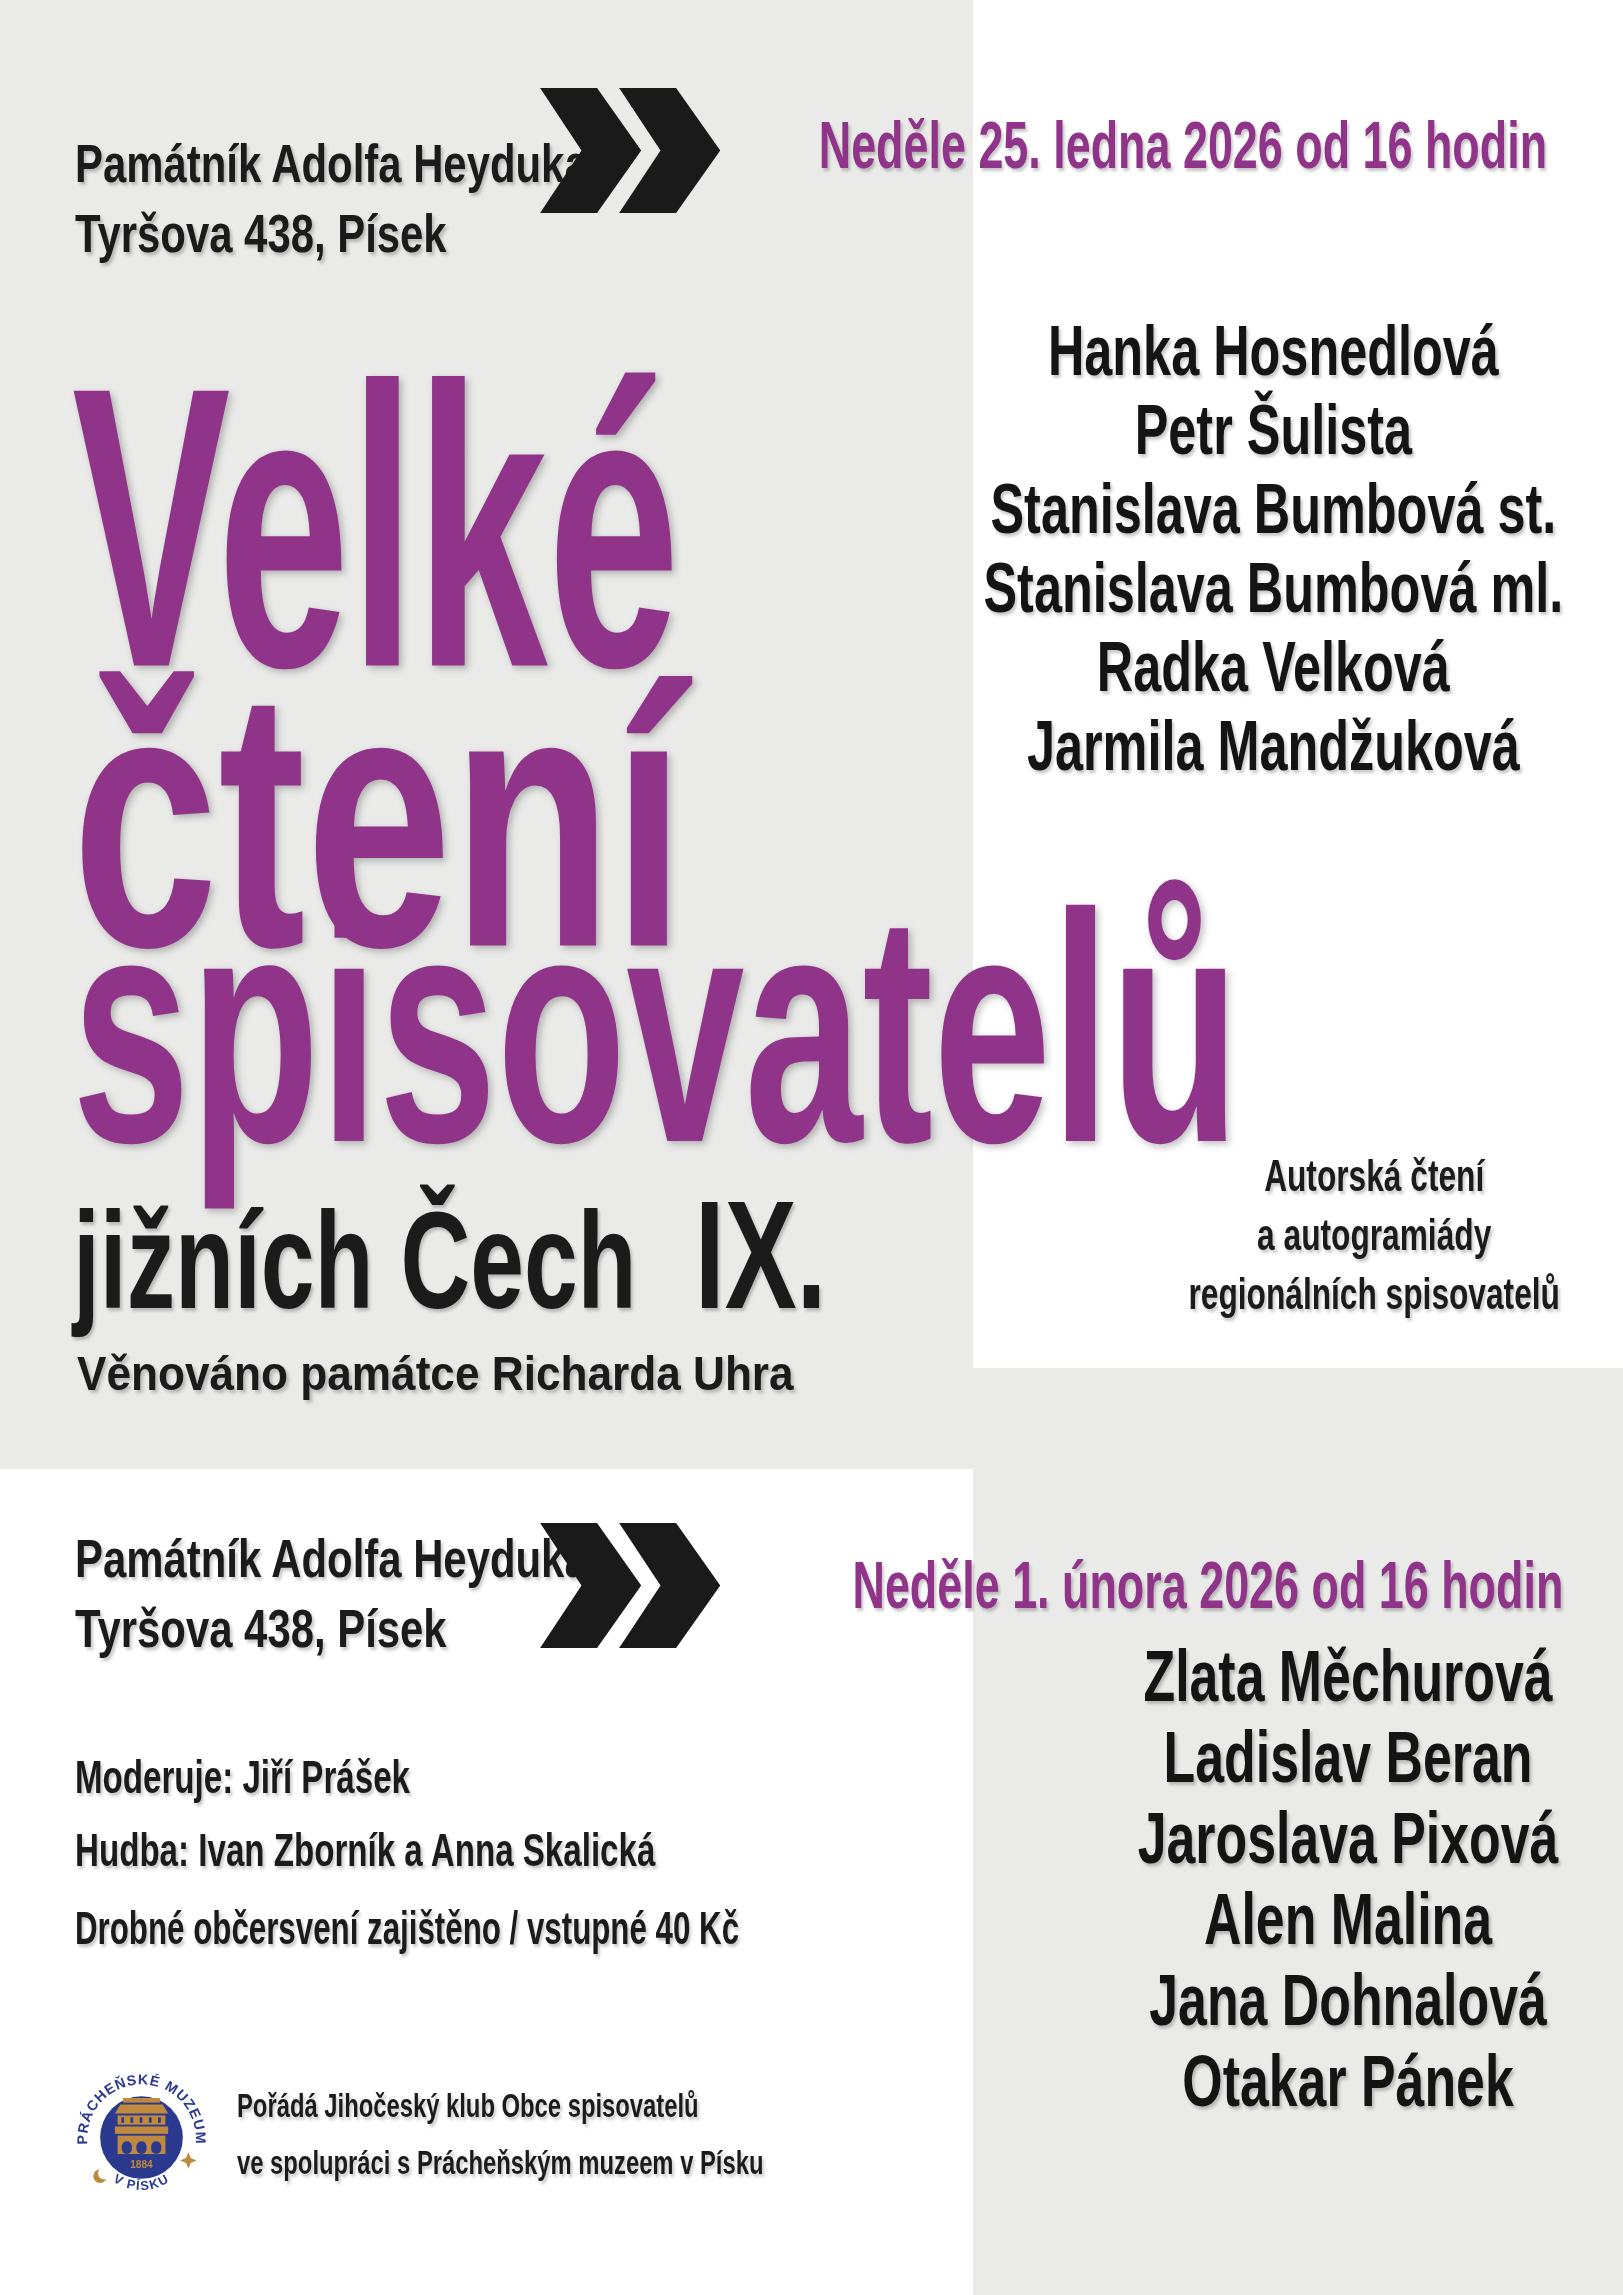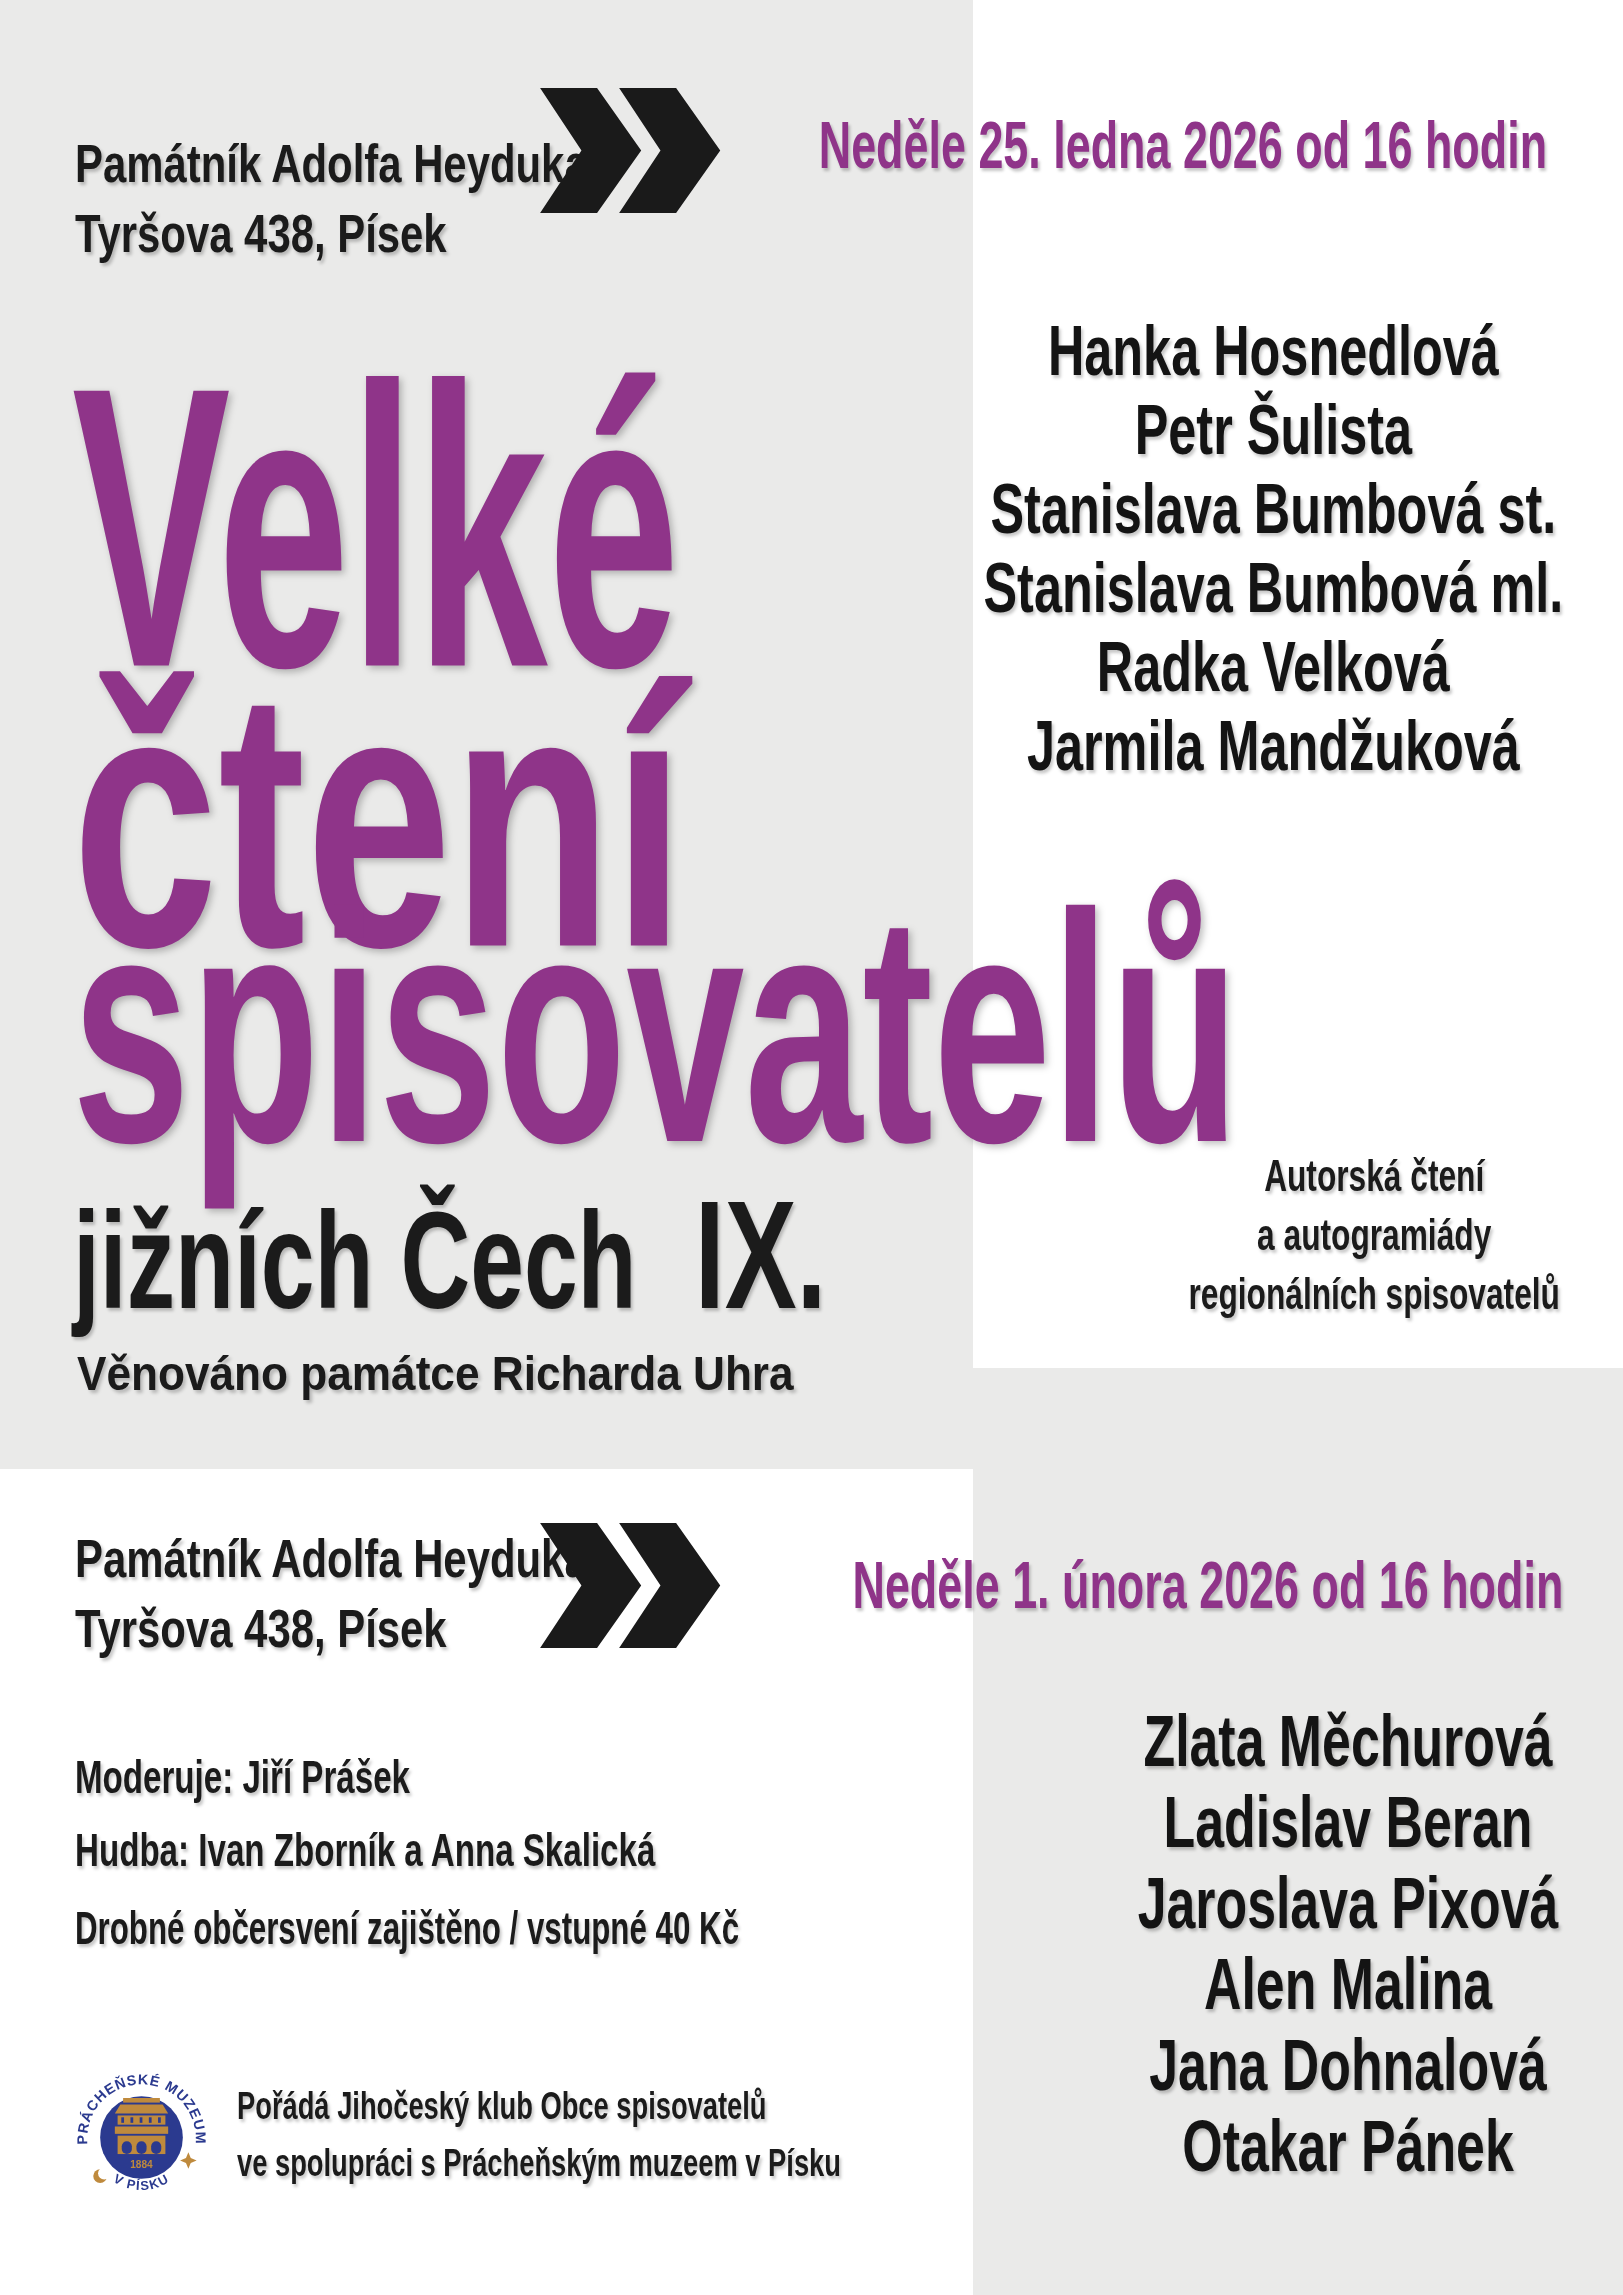--- a/index.html
+++ b/index.html
@@ -21,21 +21,21 @@
   .authors2 .line{font-size:72px;line-height:81px;}
   .title-svg{filter:drop-shadow(3.7px 3.7px 3.7px rgba(0,0,0,.25));overflow:visible;}
   .title-svg text{font-family:"Liberation Sans","DejaVu Sans",sans-serif;font-weight:bold;fill:#8f3489;}
   .subtitle{font-size:138px;line-height:156px;font-weight:bold;}
   .subtitle .edition{font-size:154px;margin-left:83px;}
   .sidenote{text-align:center;}
   .sidenote .line{font-size:44px;line-height:59px;font-weight:bold;}
   .dedication{font-size:48px;line-height:51px;font-weight:bold;}
   .details-line{font-size:46px;line-height:73px;font-weight:bold;}
   .refreshments{font-size:46px;line-height:50px;font-weight:bold;}
-  .organizer-text{font-size:39px;line-height:57px;font-weight:bold;}
+  .organizer-text{font-size:34px;line-height:57px;font-weight:bold;}
   .chevrons{overflow:visible;}
   .logo-svg{overflow:visible;}
   .logo-svg text{font-family:"Liberation Sans","DejaVu Sans",sans-serif;font-weight:bold;}
 </style>
 </head>
 <body>
 
 <div class="abs panel" style="left:0;top:0;width:973px;height:1469px;"></div>
 <div class="abs panel" style="left:973px;top:1368px;width:650px;height:927px;"></div>
 
@@ -90,21 +90,21 @@
 
 <div class="abs datetime nowrap sxr shadow" style="--sx:.68;right:61px;top:1552px;">Neděle 1. února 2026 od 16 hodin</div>
 
 <div class="abs" style="left:75px;top:1741px;">
   <div class="details-line nowrap sx shadow" style="--sx:.72;">Moderuje: Jiří Prášek</div>
   <div class="details-line nowrap sx shadow" style="--sx:.72;">Hudba: Ivan Zborník a Anna Skalická</div>
 </div>
 
 <div class="abs refreshments nowrap sx shadow" style="--sx:.68;left:75px;top:1903px;">Drobné občersvení zajištěno / vstupné 40 Kč</div>
 
-<div class="abs authors authors2" style="right:66px;top:1701px;">
+<div class="abs authors authors2" style="right:66px;top:1636px;">
   <div class="line nowrap sxr shadow" style="--sx:.72;">Zlata Měchurová</div>
   <div class="line nowrap sxr shadow" style="--sx:.72;">Ladislav Beran</div>
   <div class="line nowrap sxr shadow" style="--sx:.72;">Jaroslava Pixová</div>
   <div class="line nowrap sxr shadow" style="--sx:.72;">Alen Malina</div>
   <div class="line nowrap sxr shadow" style="--sx:.72;">Jana Dohnalová</div>
   <div class="line nowrap sxr shadow" style="--sx:.72;">Otakar Pánek</div>
 </div>
 
 <svg class="abs logo-svg" style="left:77px;top:2064px;" width="129" height="136" viewBox="0 0 140 148">
   <circle cx="70" cy="76" r="69" fill="#ffffff"></circle>

